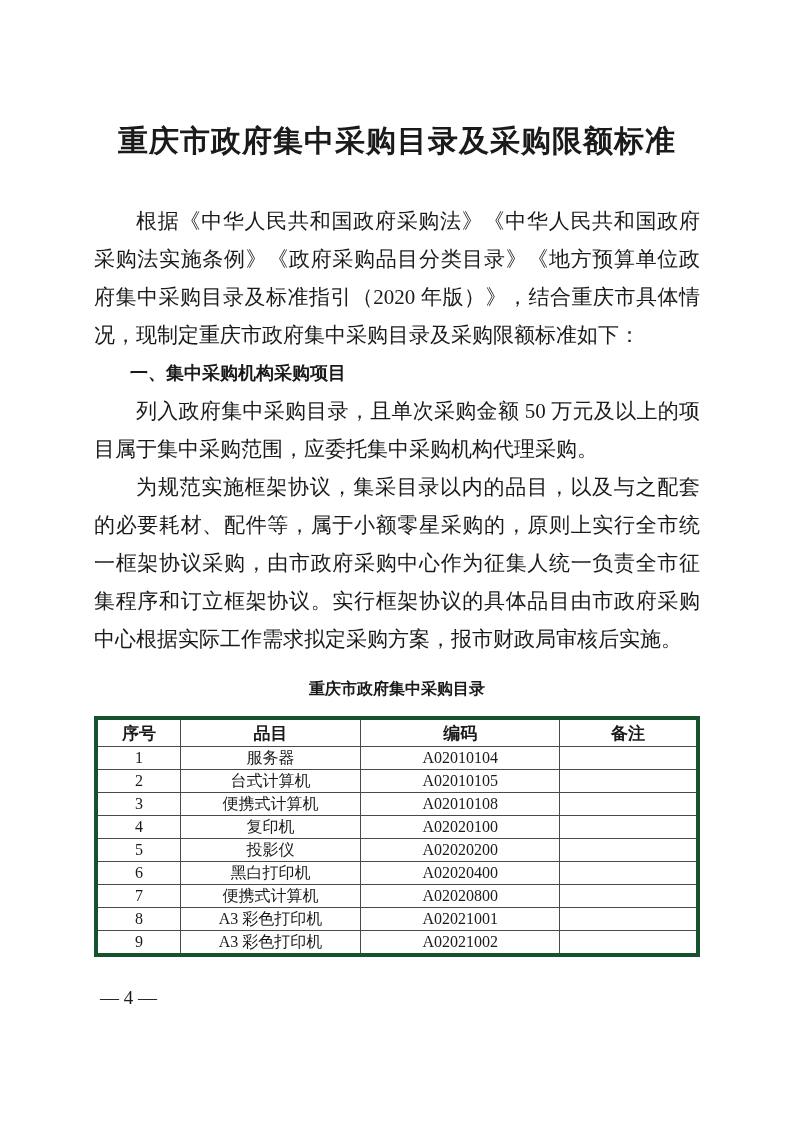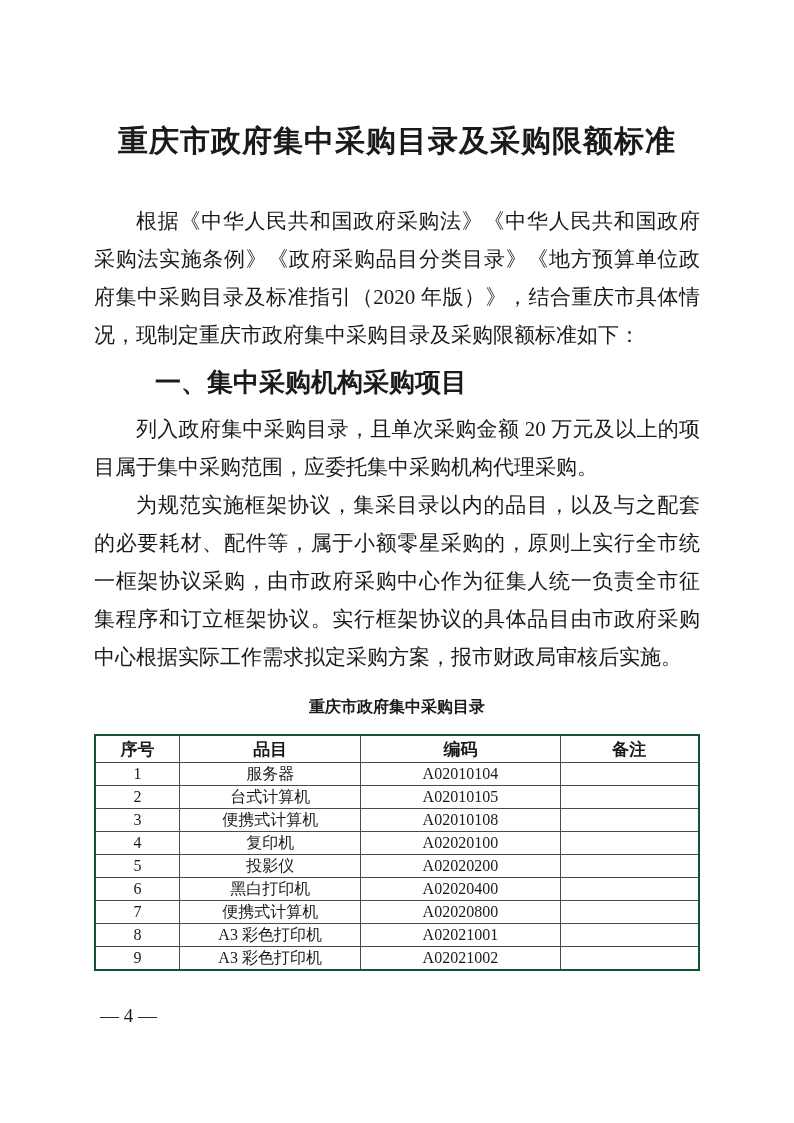--- a/index.html
+++ b/index.html
@@ -27,45 +27,45 @@
   .para {
     margin: 0;
     font-size: 21px;
     line-height: 38px;
     text-align: justify;
     text-justify: inter-ideograph;
     text-indent: 2em;
   }
   .para-first { margin-top: 40px; }
   .section-heading {
-    margin: 9px;
-    font-size: 26px;
+    margin: 0;
+    font-size: 18px;
     line-height: 38px;
     font-weight: 700;
-    font-family: Liberation Sans, sans-serif;
+    font-family: Liberation Serif, serif;
     text-indent: 2em;
   }
   .table-title {
     margin: 14px 0 0 0;
     text-align: center;
     font-size: 16px;
     font-weight: 700;
     line-height: 34px;
     font-family: "Liberation Serif", serif;
   }
   .table-clip {
     margin-top: 10px;
     height: 254px;
     overflow: hidden;
   }
   table.catalog {
     width: 100%;
     border-collapse: collapse;
     table-layout: fixed;
-    border: 2px solid #14532d;
+    border: 4px solid #14532d;
   }
   table.catalog col.c-no   { width: 14%; }
   table.catalog col.c-item { width: 30%; }
   table.catalog col.c-code { width: 33%; }
   table.catalog col.c-note { width: 23%; }
   table.catalog th, table.catalog td {
     border: 1px solid #4a4a4a;
     text-align: center;
     vertical-align: middle;
     padding: 0;
@@ -94,21 +94,21 @@
 <body>
 
 <div class="content">
 
   <h1 class="doc-title">重庆市政府集中采购目录及采购限额标准</h1>
 
   <p class="para para-first">根据《中华人民共和国政府采购法》《中华人民共和国政府采购法实施条例》《政府采购品目分类目录》《地方预算单位政府集中采购目录及标准指引（2020 年版）》，结合重庆市具体情况，现制定重庆市政府集中采购目录及采购限额标准如下：</p>
 
   <p class="section-heading">一、集中采购机构采购项目</p>
 
-  <p class="para">列入政府集中采购目录，且单次采购金额 20 万元及以上的项目属于集中采购范围，应委托集中采购机构代理采购。</p>
+  <p class="para">列入政府集中采购目录，且单次采购金额 50 万元及以上的项目属于集中采购范围，应委托集中采购机构代理采购。</p>
 
   <p class="para">为规范实施框架协议，集采目录以内的品目，以及与之配套的必要耗材、配件等，属于小额零星采购的，原则上实行全市统一框架协议采购，由市政府采购中心作为征集人统一负责全市征集程序和订立框架协议。实行框架协议的具体品目由市政府采购中心根据实际工作需求拟定采购方案，报市财政局审核后实施。</p>
 
   <h2 class="table-title">重庆市政府集中采购目录</h2>
 
   <div class="table-clip">
     <table class="catalog">
       <colgroup>
         <col class="c-no">
           <col class="c-item">

